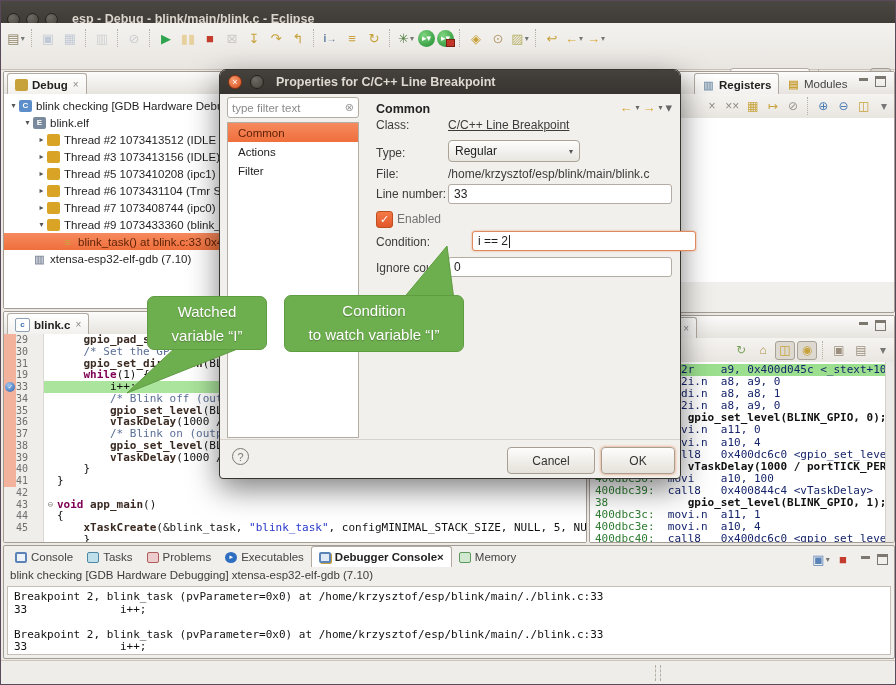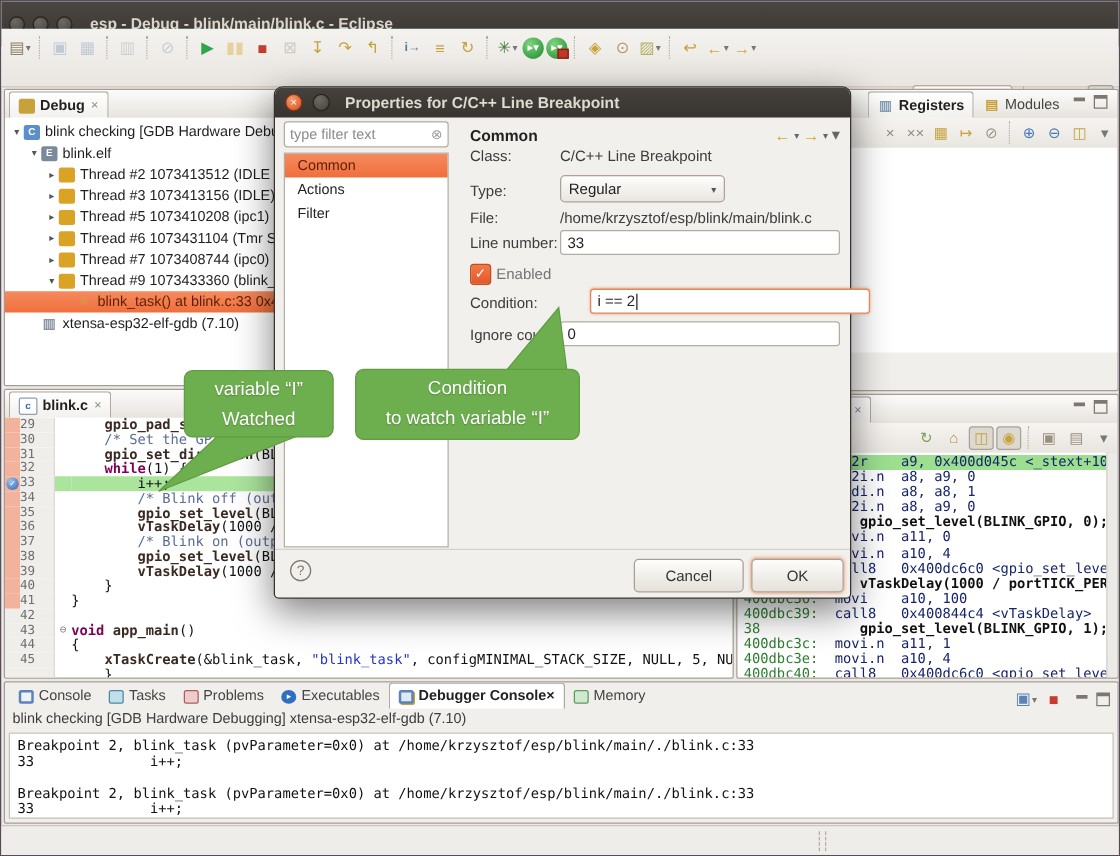--- a/index.html
+++ b/index.html
@@ -306,21 +306,21 @@
       <div class="tab active" style="left:3px;">
         <span class="ic" style="background:#fff;border:1px solid #8fa0b5;color:#3b6fb5;">c</span>
         <span>blink.c</span>
         <span class="tclose">×</span>
       </div>
     </div>
     <div class="code-area" id="code-area">
         <div class="cl changed"><span class="ann"></span><span class="num">29</span><span class="fold"></span><span class="code"><span class="seg-p">    </span><span class="seg-f">gpio_pad_select_gpio</span><span class="seg-p">(BLINK_GPIO);</span></span></div>
         <div class="cl changed"><span class="ann"></span><span class="num">30</span><span class="fold"></span><span class="code"><span class="seg-c">    /* Set the GPIO as a push/pull output */</span></span></div>
         <div class="cl changed"><span class="ann"></span><span class="num">31</span><span class="fold"></span><span class="code"><span class="seg-p">    </span><span class="seg-f">gpio_set_direction</span><span class="seg-p">(BLINK_GPIO, GPIO_MODE_OUTPUT);</span></span></div>
-        <div class="cl changed"><span class="ann"></span><span class="num">32</span><span class="fold"></span><span class="code"><span class="seg-p">    </span><span class="seg-k">while</span><span class="seg-p">(1) {</span></span></div>
+        <div class="cl changed"><span class="ann"></span><span class="num">19</span><span class="fold"></span><span class="code"><span class="seg-p">    </span><span class="seg-k">while</span><span class="seg-p">(1) {</span></span></div>
         <div class="cl changed hl"><span class="ann"><span class="bp-dot">✓</span></span><span class="num">33</span><span class="fold"></span><span class="code"><span class="seg-p">        i++;</span></span></div>
         <div class="cl changed"><span class="ann"></span><span class="num">34</span><span class="fold"></span><span class="code"><span class="seg-c">        /* Blink off (output low) */</span></span></div>
         <div class="cl changed"><span class="ann"></span><span class="num">35</span><span class="fold"></span><span class="code"><span class="seg-p">        </span><span class="seg-f">gpio_set_level</span><span class="seg-p">(BLINK_GPIO, 0);</span></span></div>
         <div class="cl changed"><span class="ann"></span><span class="num">36</span><span class="fold"></span><span class="code"><span class="seg-p">        </span><span class="seg-f">vTaskDelay</span><span class="seg-p">(1000 / portTICK_PERIOD_MS);</span></span></div>
         <div class="cl changed"><span class="ann"></span><span class="num">37</span><span class="fold"></span><span class="code"><span class="seg-c">        /* Blink on (output high) */</span></span></div>
         <div class="cl changed"><span class="ann"></span><span class="num">38</span><span class="fold"></span><span class="code"><span class="seg-p">        </span><span class="seg-f">gpio_set_level</span><span class="seg-p">(BLINK_GPIO, 1);</span></span></div>
         <div class="cl changed"><span class="ann"></span><span class="num">39</span><span class="fold"></span><span class="code"><span class="seg-p">        </span><span class="seg-f">vTaskDelay</span><span class="seg-p">(1000 / portTICK_PERIOD_MS);</span></span></div>
         <div class="cl changed"><span class="ann"></span><span class="num">40</span><span class="fold"></span><span class="code"><span class="seg-p">    }</span></span></div>
         <div class="cl changed"><span class="ann"></span><span class="num">41</span><span class="fold"></span><span class="code"><span class="seg-p">}</span></span></div>
         <div class="cl"><span class="ann"></span><span class="num">42</span><span class="fold"></span><span class="code"></span></div>
@@ -447,21 +447,21 @@
         <div class="dlg-h">Common</div>
         <div class="dlg-nav" id="dlg-nav">
             <span style="color: rgb(217, 166, 46); font-weight: bold;">←</span>
             <span class="cdd">▾</span>
             <span style="color: rgb(217, 166, 46); font-weight: bold;">→</span>
             <span class="cdd">▾</span>
             <span style="color: rgb(102, 102, 102); font-weight: bold;">▾</span>
           </div>
 
         <div class="frow-label" style="top:24px;">Class:</div>
-        <div class="frow-val" style="top:24px;">C/C++ Line Breakpoint</div>
+        <div class="frow-val" style="top:24px;text-decoration:underline;">C/C++ Line Breakpoint</div>
 
         <div class="frow-label" style="top:52px;">Type:</div>
         <div class="fcombo" style="top:46px;">
           <span>Regular</span>
           <span class="dd">▾</span>
         </div>
 
         <div class="frow-label" style="top:73px;">File:</div>
         <div class="frow-val" style="top:73px;">/home/krzysztof/esp/blink/main/blink.c</div>
 
@@ -492,21 +492,21 @@
       </div>
     </div>
   </div>
 
   <svg class="overlay-svg" width="896" height="685">
     <polygon points="176,345 244,345 126,392" fill="#6dae4e" stroke="#5f9c42" stroke-width="1"></polygon>
     <polygon points="401,299 453,299 446,245" fill="#6dae4e" stroke="#5f9c42" stroke-width="1"></polygon>
   </svg>
 
   <div class="callout" style="left:146px;top:295px;width:120px;height:54px;">
+    <div>Watched</div>
     <div>variable “I”</div>
-    <div>Watched</div>
   </div>
   <div class="callout" style="left:283px;top:294px;width:180px;height:57px;">
     <div>Condition</div>
     <div>to watch variable “I”</div>
   </div>
 
 </div>
 
 </body></html>

